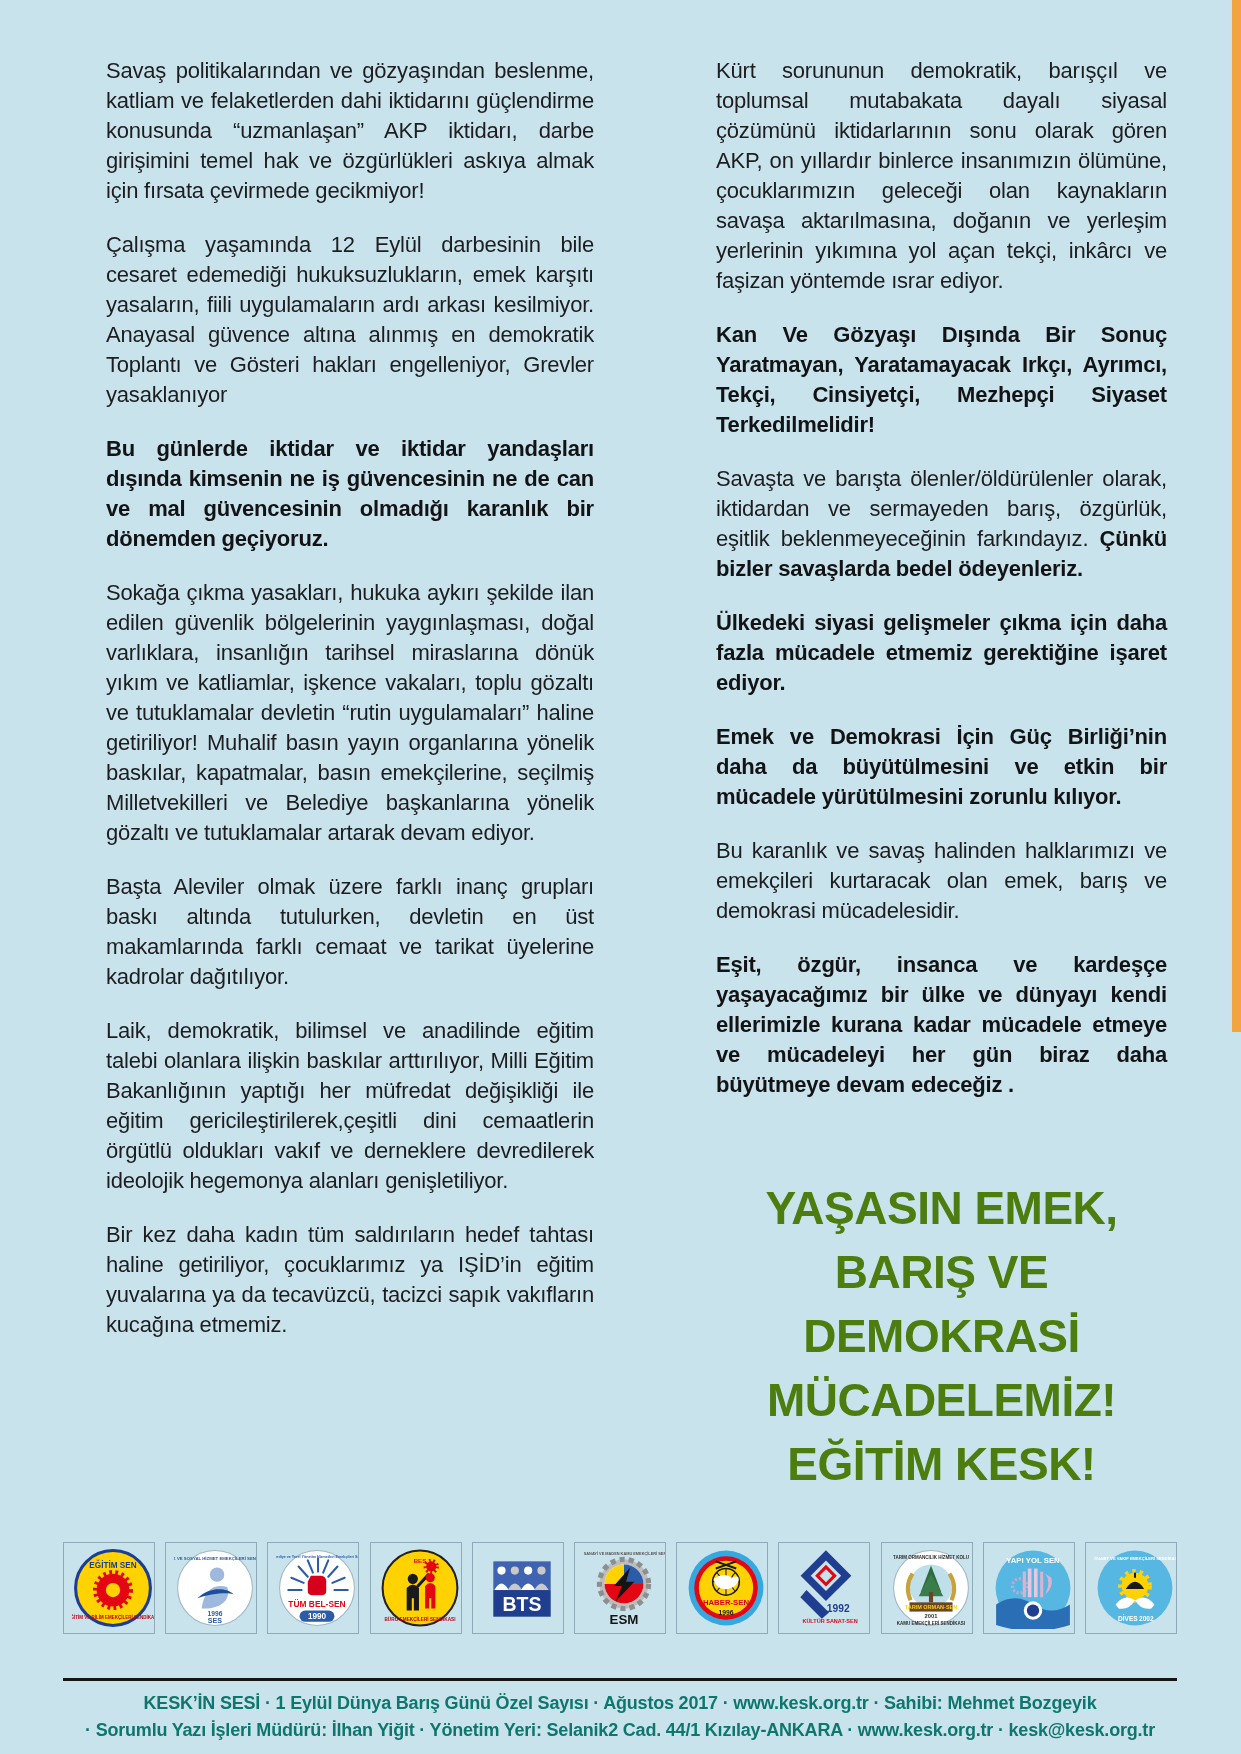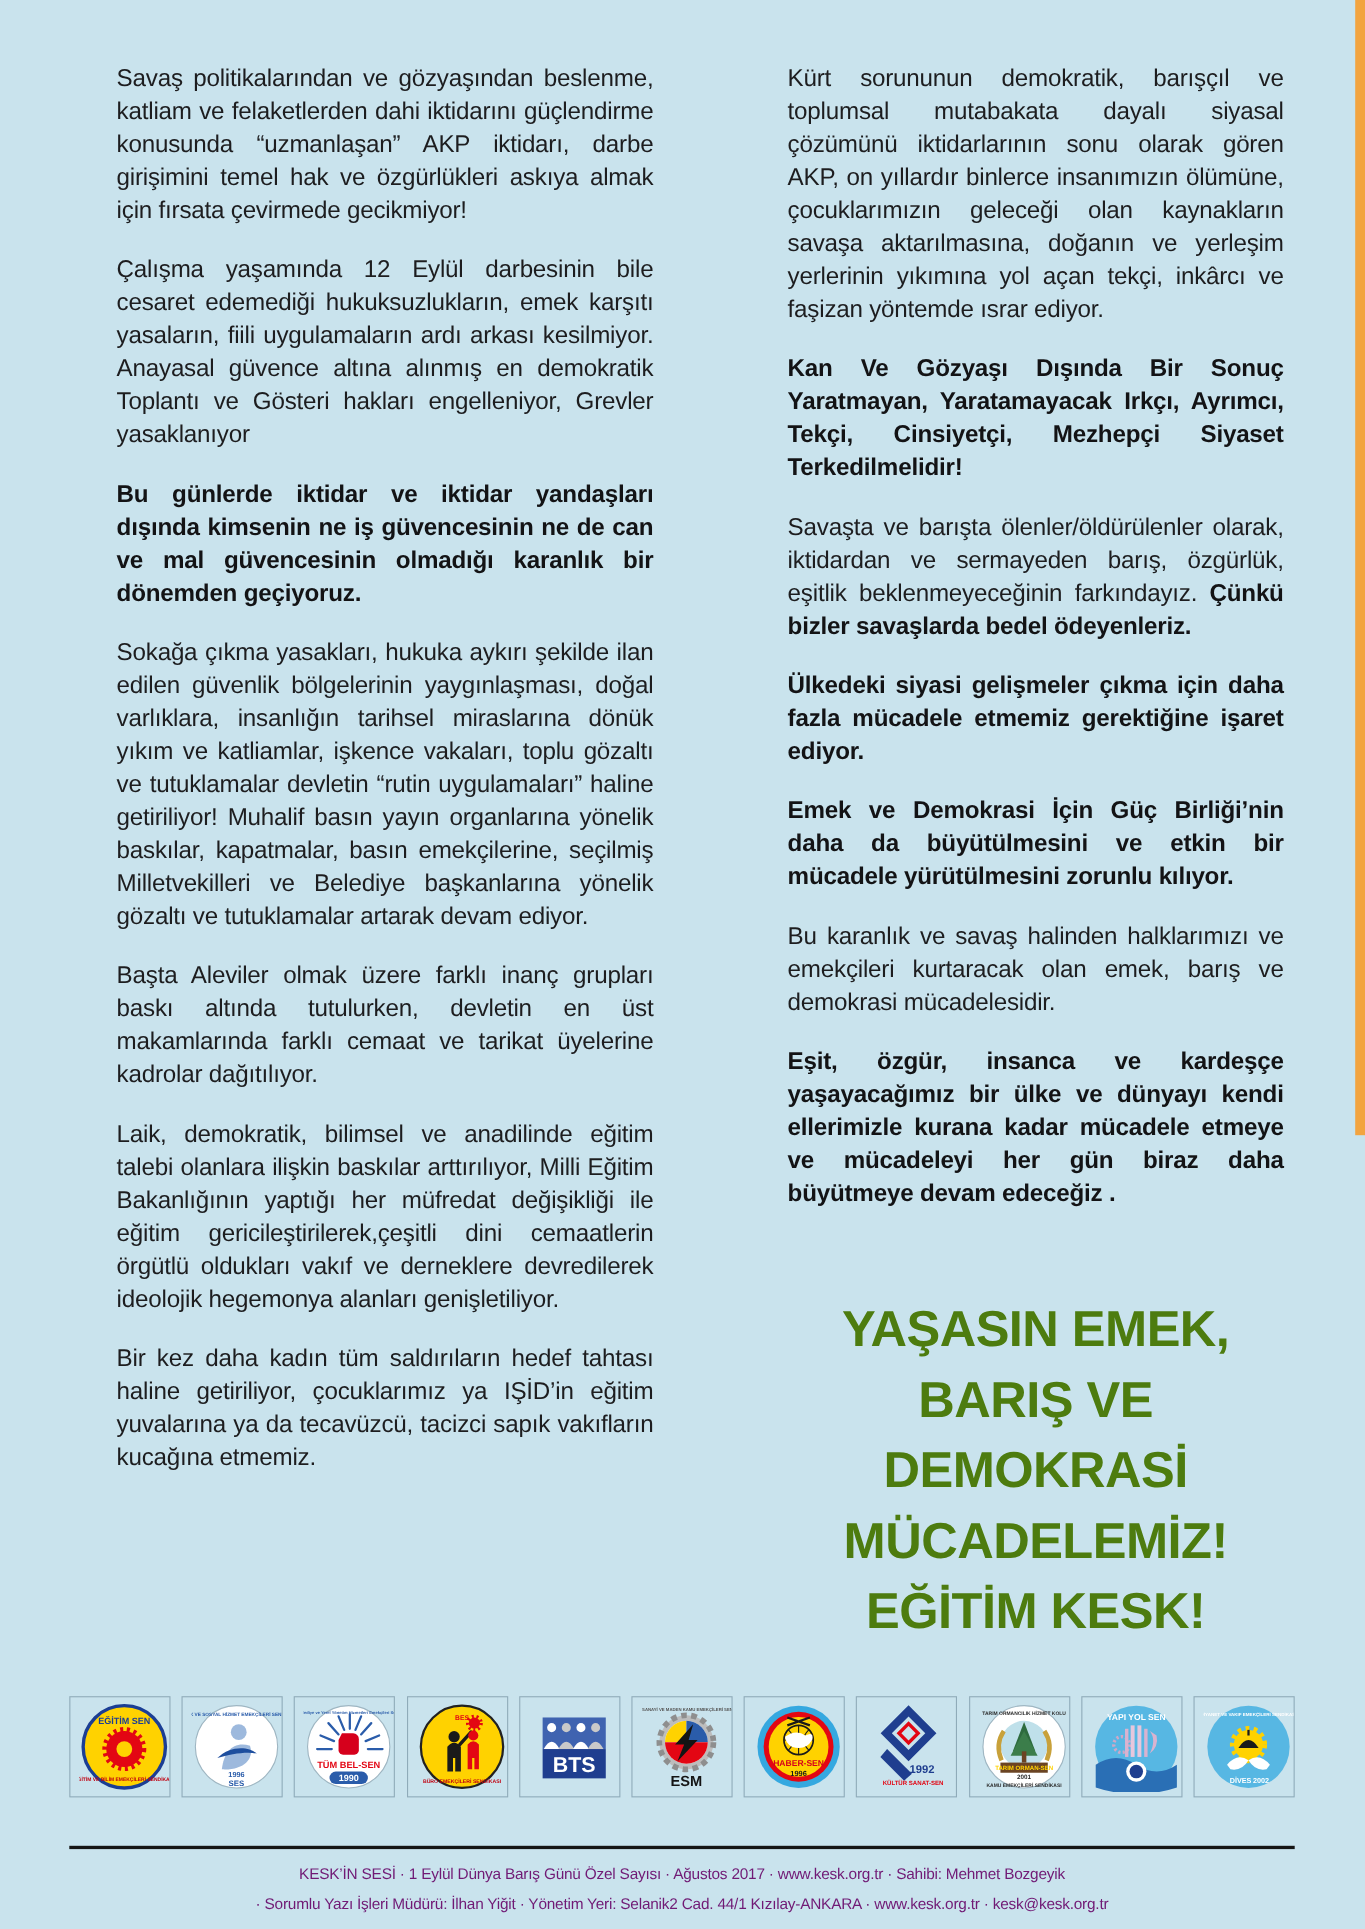--- a/index.html
+++ b/index.html
@@ -16,21 +16,21 @@
   .underline{text-underline-offset:3px;}
   .slogan{margin-top:76px;text-align:center;font-weight:700;font-size:46px;
           line-height:64px;letter-spacing:-0.5px;color:#4d7c0f;}
   .logos{position:absolute;top:1542px;left:63px;width:1114px;display:flex;
          justify-content:space-between;}
   .logo-box{width:92px;height:92px;border:1px solid #8fabb9;box-sizing:border-box;
             display:flex;align-items:center;justify-content:flex-end;}
   .logo-box svg{display:block;}
   .footer{position:absolute;top:1678px;left:63px;width:1114px;text-align:center;}
   .rule{height:3px;background:#151515;margin-bottom:9px;}
-  .fline{font-size:14px;font-weight:400;line-height:27px;letter-spacing:-0.2px;color:#701a75;}
+  .fline{font-size:18px;font-weight:700;line-height:27px;letter-spacing:-0.2px;color:#0f766e;}
 </style>
 </head>
 <body>
 
 <div class="page">
 
   <div class="accent-strip"></div>
 
   <div class="columns">
 

